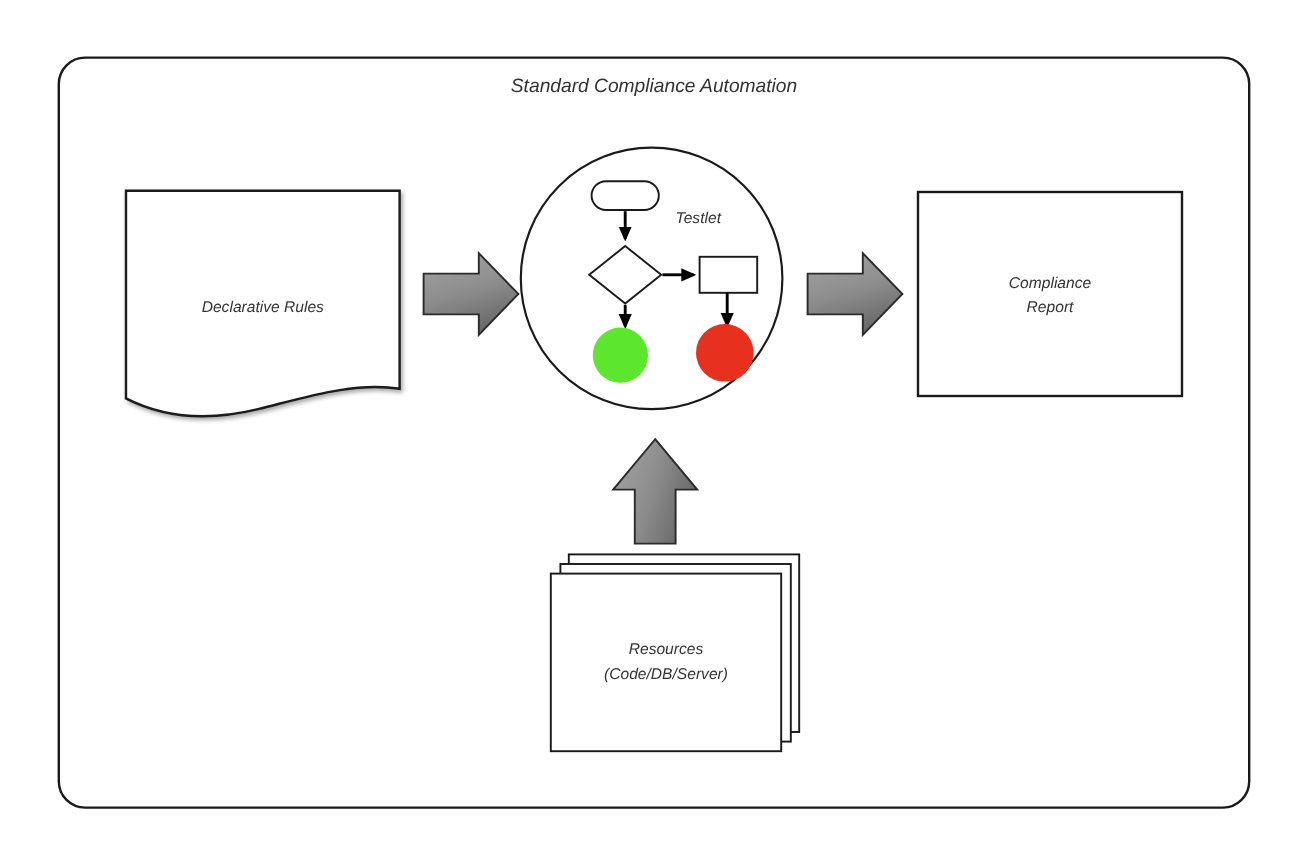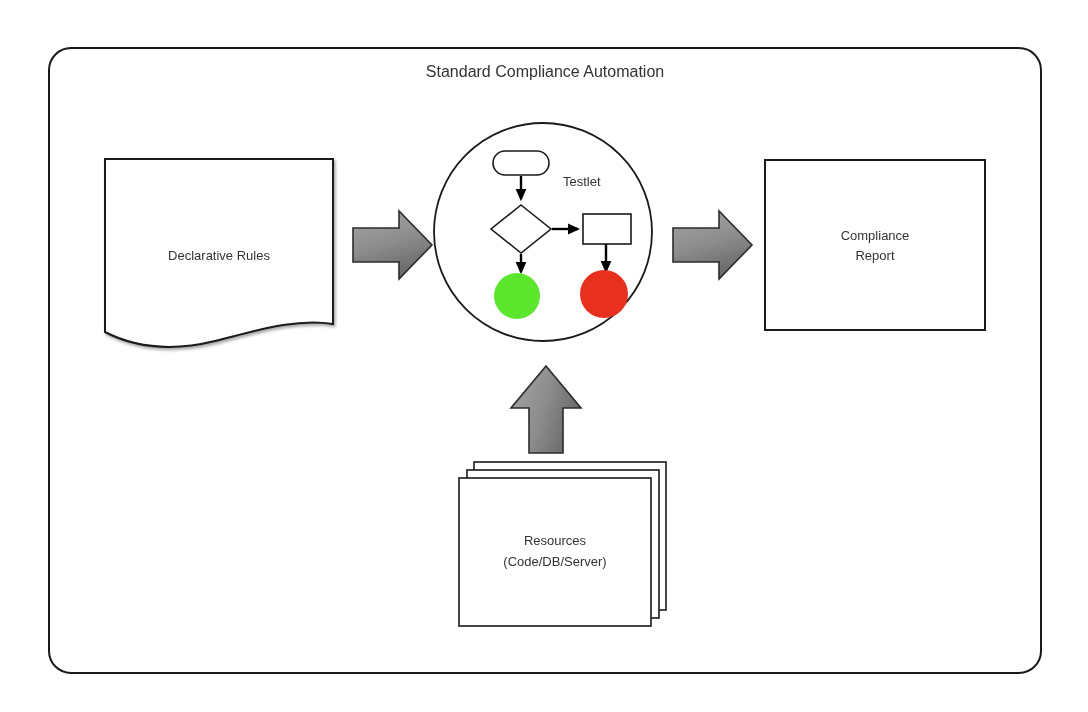--- a/index.html
+++ b/index.html
@@ -15,20 +15,21 @@
     color: #333333;
     overflow: hidden;
     position: relative;
   }
   #diagram-root {
     position: absolute;
     left: 0;
     top: 0;
     width: 1088px;
     height: 712px;
+    font-style: italic;
   }
   svg.diagram-canvas {
     display: block;
     width: 1088px;
     height: 712px;
   }
   text {
     font-family: "Liberation Sans", sans-serif;
     fill: #333333;
   }

